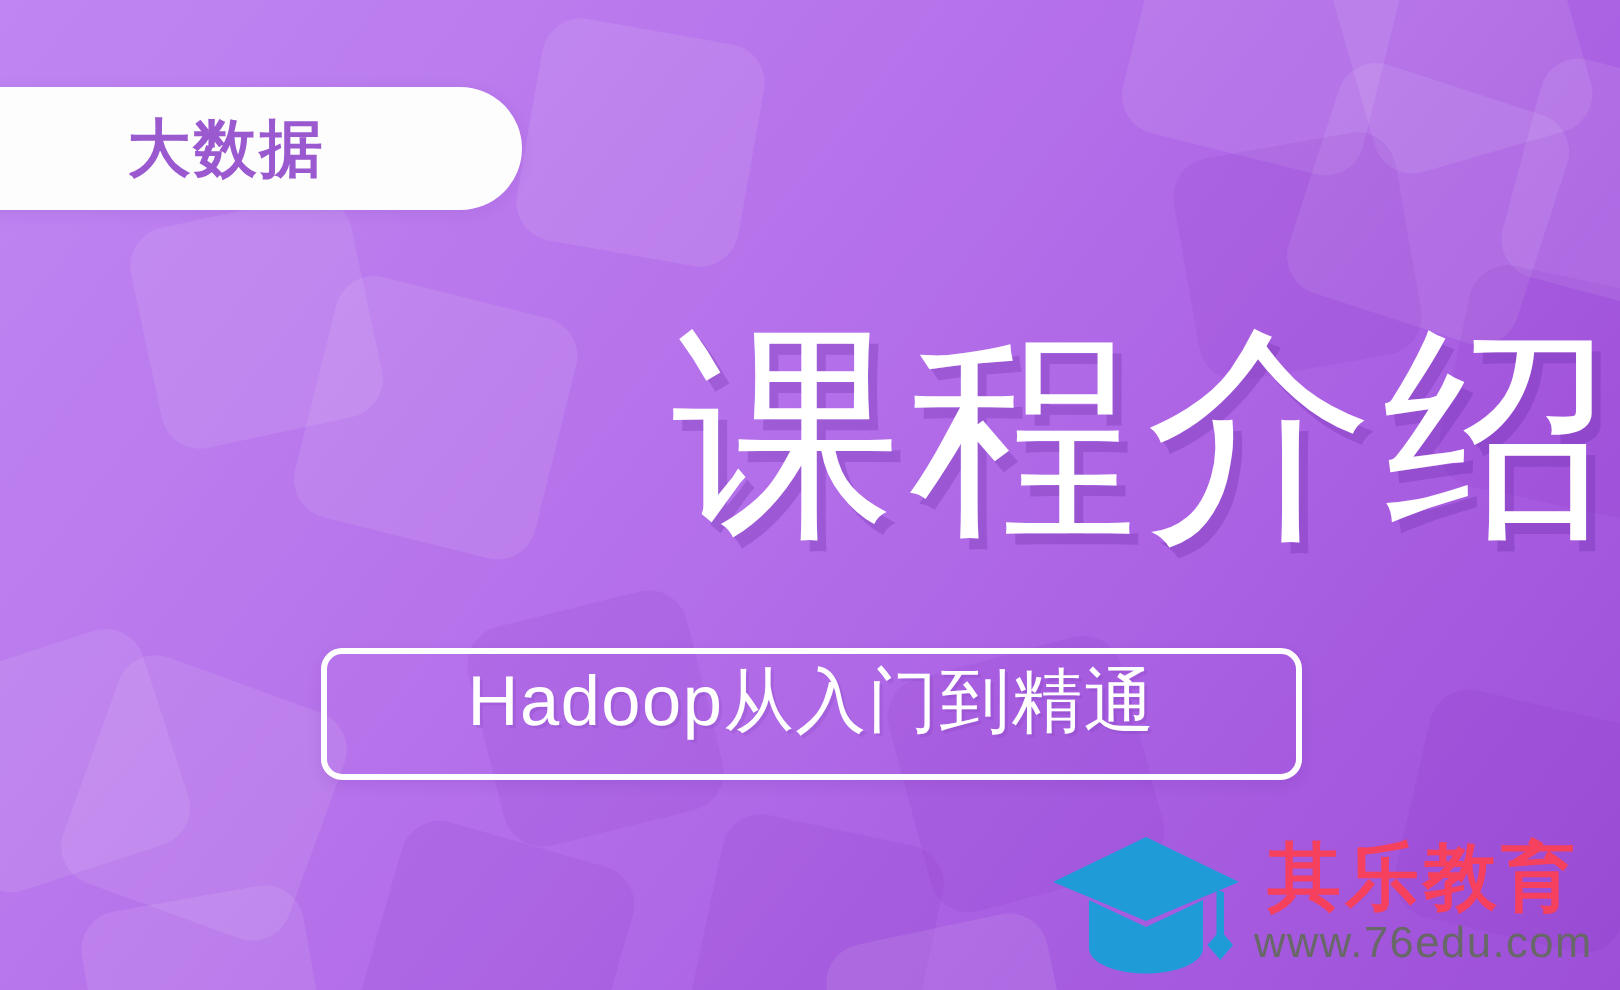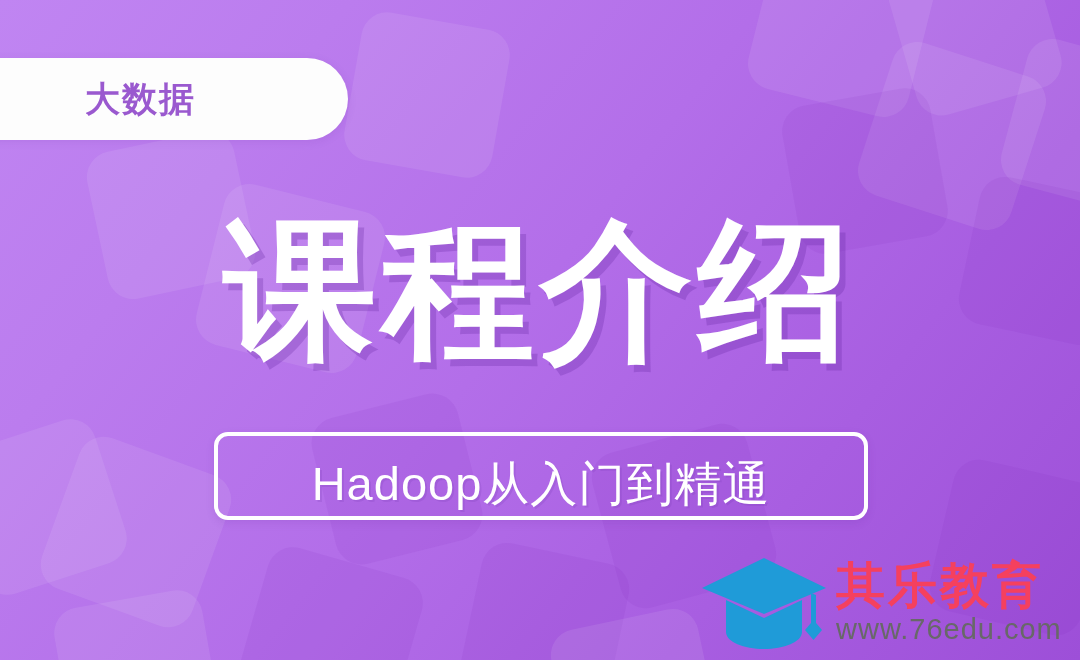--- a/index.html
+++ b/index.html
@@ -36,55 +36,55 @@
     height: 82px;
     background: #fdfdfd;
     border-radius: 41px;
     box-shadow: 0 2px 10px rgba(90,30,150,0.10);
   }
   .badge-label {
     position: absolute;
     left: 165px;
     top: 50%;
     transform: translateY(-50%);
-    font-size: 35px;
+    font-size: 42px;
     font-weight: bold;
     color: #9a59cf;
     letter-spacing: 2px;
     white-space: nowrap;
   }
 
   
   .title {
     position: absolute;
     left: 0;
     right: 0;
     top: 214px;
-    text-align: center;
+    text-align: right;
     font-size: 152px;
     line-height: 1;
-    font-weight: bold;
+    font-weight: normal;
     color: #ffffff;
     letter-spacing: 6px;
     text-shadow: 6px 7px 0 rgba(96,36,158,0.26);
     white-space: nowrap;
   }
 
   
   .subtitle-box {
     position: absolute;
     left: 214px;
     top: 432px;
     width: 654px;
     height: 88px;
     border: 4px solid #ffffff;
     border-radius: 14px;
     box-sizing: border-box;
     display: flex;
-    align-items: flex-end;
+    align-items: flex-start;
     justify-content: center;
     box-shadow: 0 3px 9px rgba(90,30,150,0.12);
   }
   .subtitle-text {
     font-size: 47px;
     color: #ffffff;
     letter-spacing: 1px;
     white-space: nowrap;
     text-shadow: 2px 2px 0 rgba(96,36,158,0.13);
   }
@@ -101,20 +101,21 @@
     width: 132px;
     height: 100px;
     flex: 0 0 auto;
     margin-right: 6px;
   }
   .brand-text {
     display: flex;
     flex-direction: column;
     justify-content: center;
     margin-top: 2px;
+    align-items: center;
   }
   .brand-name {
     font-size: 49px;
     font-weight: bold;
     color: #f5405e;
     letter-spacing: 3px;
     line-height: 1.04;
     white-space: nowrap;
   }
   .brand-url {

